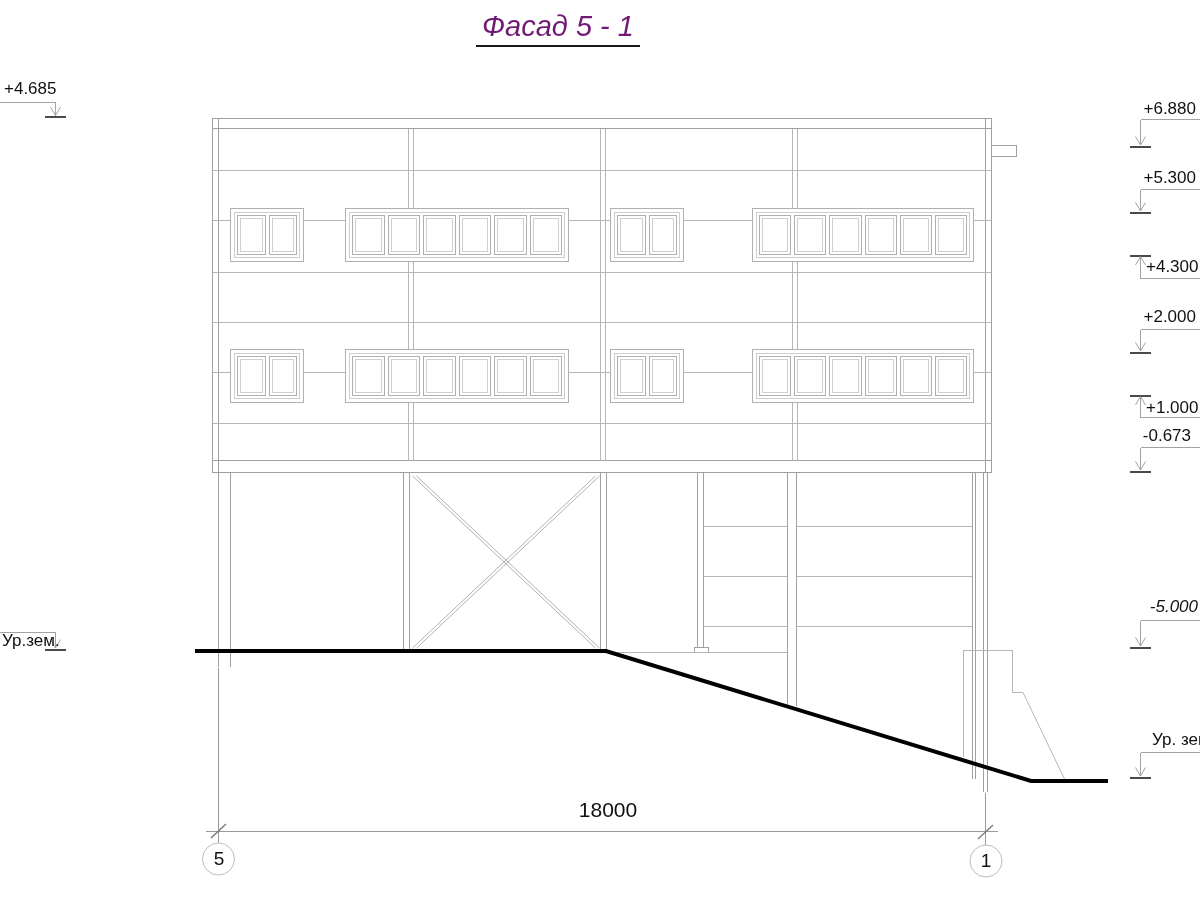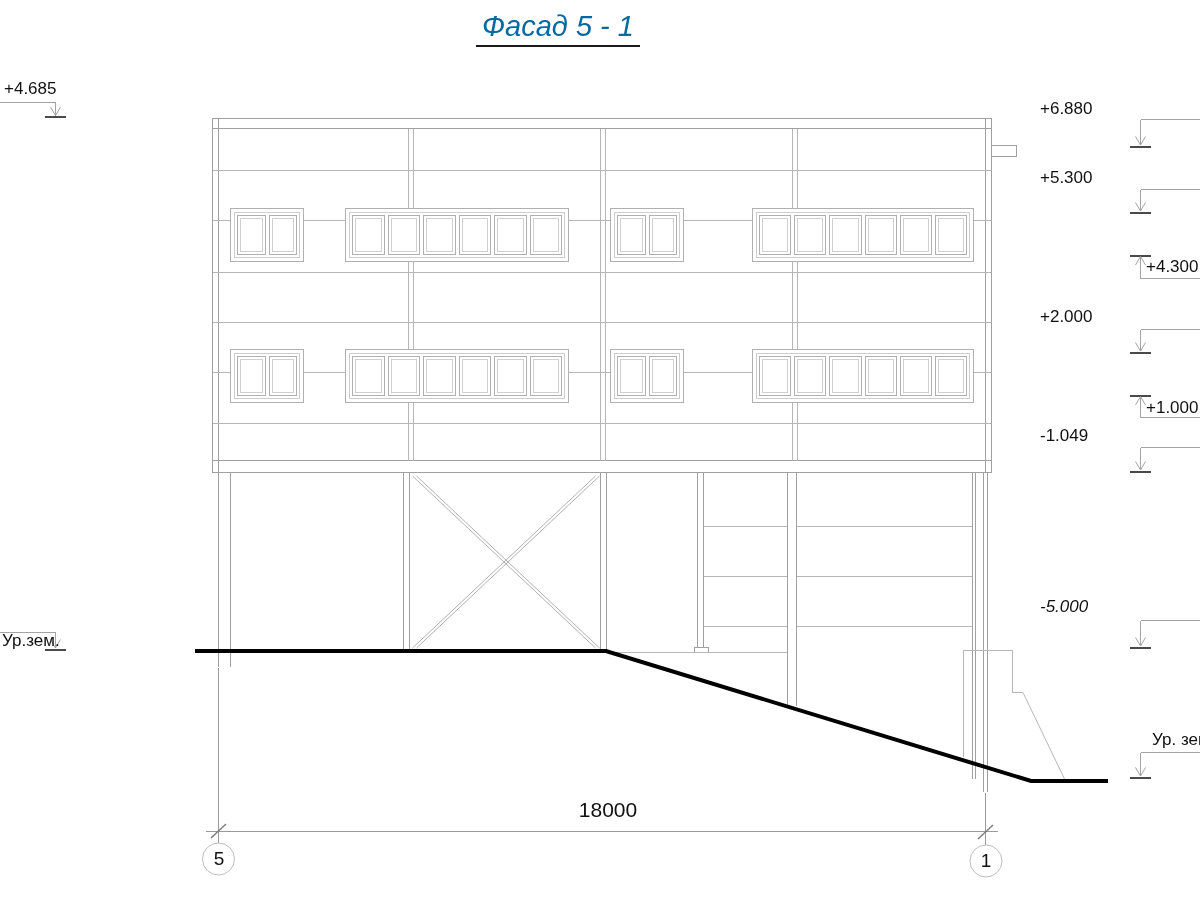--- a/index.html
+++ b/index.html
@@ -2,24 +2,24 @@
 <html><head>
 <meta charset="utf-8">
 <style>
   html,body{margin:0;padding:0;background:#fff;}
   #canvas{
     position:relative;width:1200px;height:900px;background:#ffffff;
     overflow:hidden;font-family:"Liberation Sans", sans-serif;color:#111;
   }
   #linework{position:absolute;left:0;top:0;}
   .lbl{position:absolute;font-size:17px;line-height:19px;color:#111;white-space:nowrap;}
-  .lbl.r{text-align:left;}
+  .lbl.r{text-align:right;}
   .title{
     position:absolute;left:438px;top:10px;width:240px;text-align:center;
-    font-style:italic;font-size:29px;line-height:32px;color:#0369a1;
+    font-style:italic;font-size:29px;line-height:32px;color:#701a75;
   }
   .title span{border-bottom:2px solid #1a1a1a;padding:0 6px 3px 6px;}
   .dim-text{position:absolute;left:548px;top:798px;width:120px;text-align:center;font-size:21px;color:#111;}
   .bubble-lbl{position:absolute;width:34px;text-align:center;font-size:19px;color:#111;}
   .win-group{
     position:absolute;background:#fff;border:1px solid #b0b0b0;box-sizing:border-box;
     padding:3px;display:flex;gap:3px;
   }
   .win-inner{flex:1;border:1px solid #cdcdcd;display:flex;gap:3px;padding:2px;box-sizing:border-box;}
   .pane{flex:1;border:1px solid #b0b0b0;box-sizing:border-box;padding:2px;}
@@ -337,21 +337,21 @@
   </div>
 
   <div class="lbl" style="left:4px;top:79px;">+4.685</div>
   <div class="lbl" style="left:2px;top:631px;">Ур.зем.</div>
 
   <div class="lbl r" style="left:1040px;top:99px;width:156px;">+6.880</div>
   <div class="lbl r" style="left:1040px;top:168px;width:156px;">+5.300</div>
   <div class="lbl" style="left:1146px;top:257px;">+4.300</div>
   <div class="lbl r" style="left:1040px;top:307px;width:156px;">+2.000</div>
   <div class="lbl" style="left:1146px;top:398px;">+1.000</div>
-  <div class="lbl r" style="left:1040px;top:426px;width:151px;">-1.049</div>
+  <div class="lbl r" style="left:1040px;top:426px;width:151px;">-0.673</div>
   <div class="lbl r" style="left:1040px;top:597px;width:158px;font-style:italic;">-5.000</div>
   <div class="lbl" style="left:1152px;top:730px;">Ур. зем.</div>
 
   <div class="dim-text">18000</div>
 
   <div class="bubble-lbl" style="left:202px;top:848px;">5</div>
   <div class="bubble-lbl" style="left:969px;top:850px;">1</div>
 
 </div>
 

